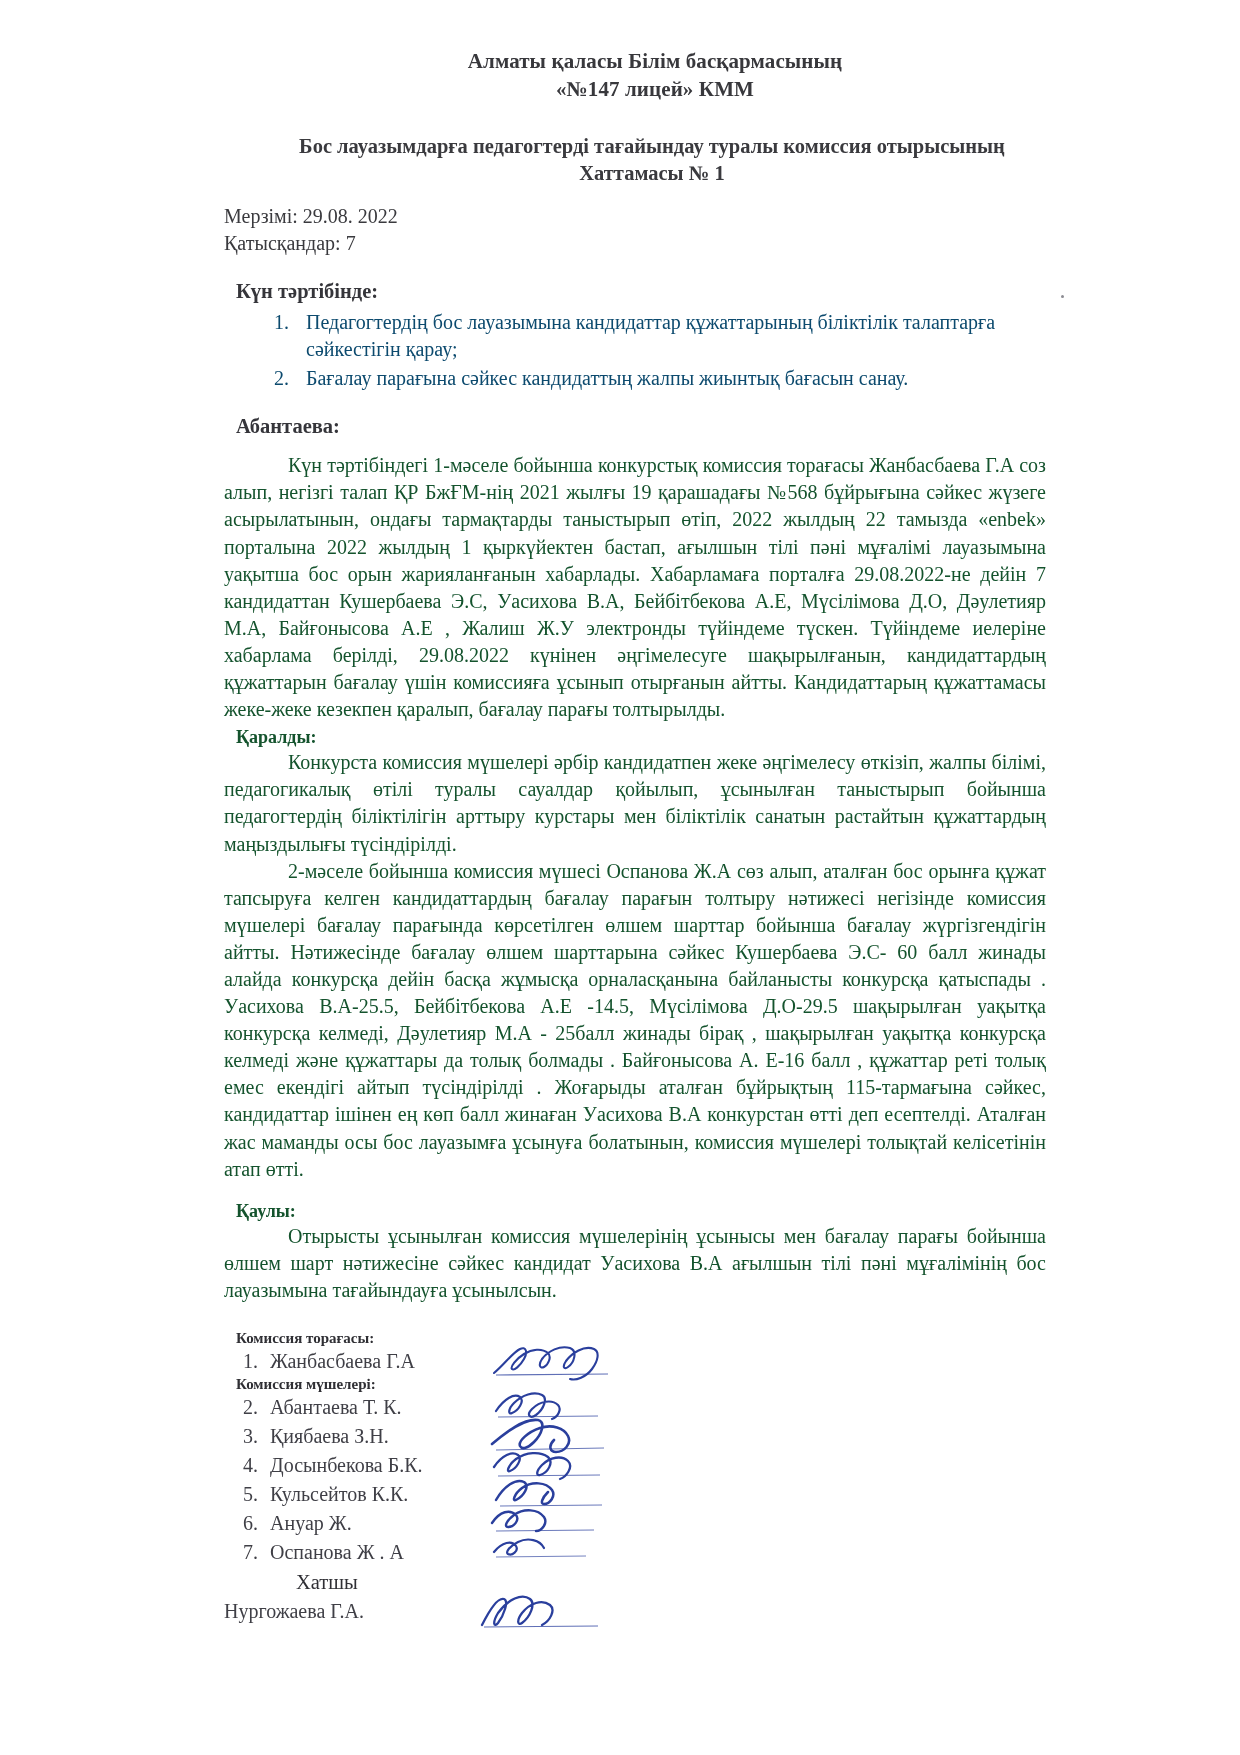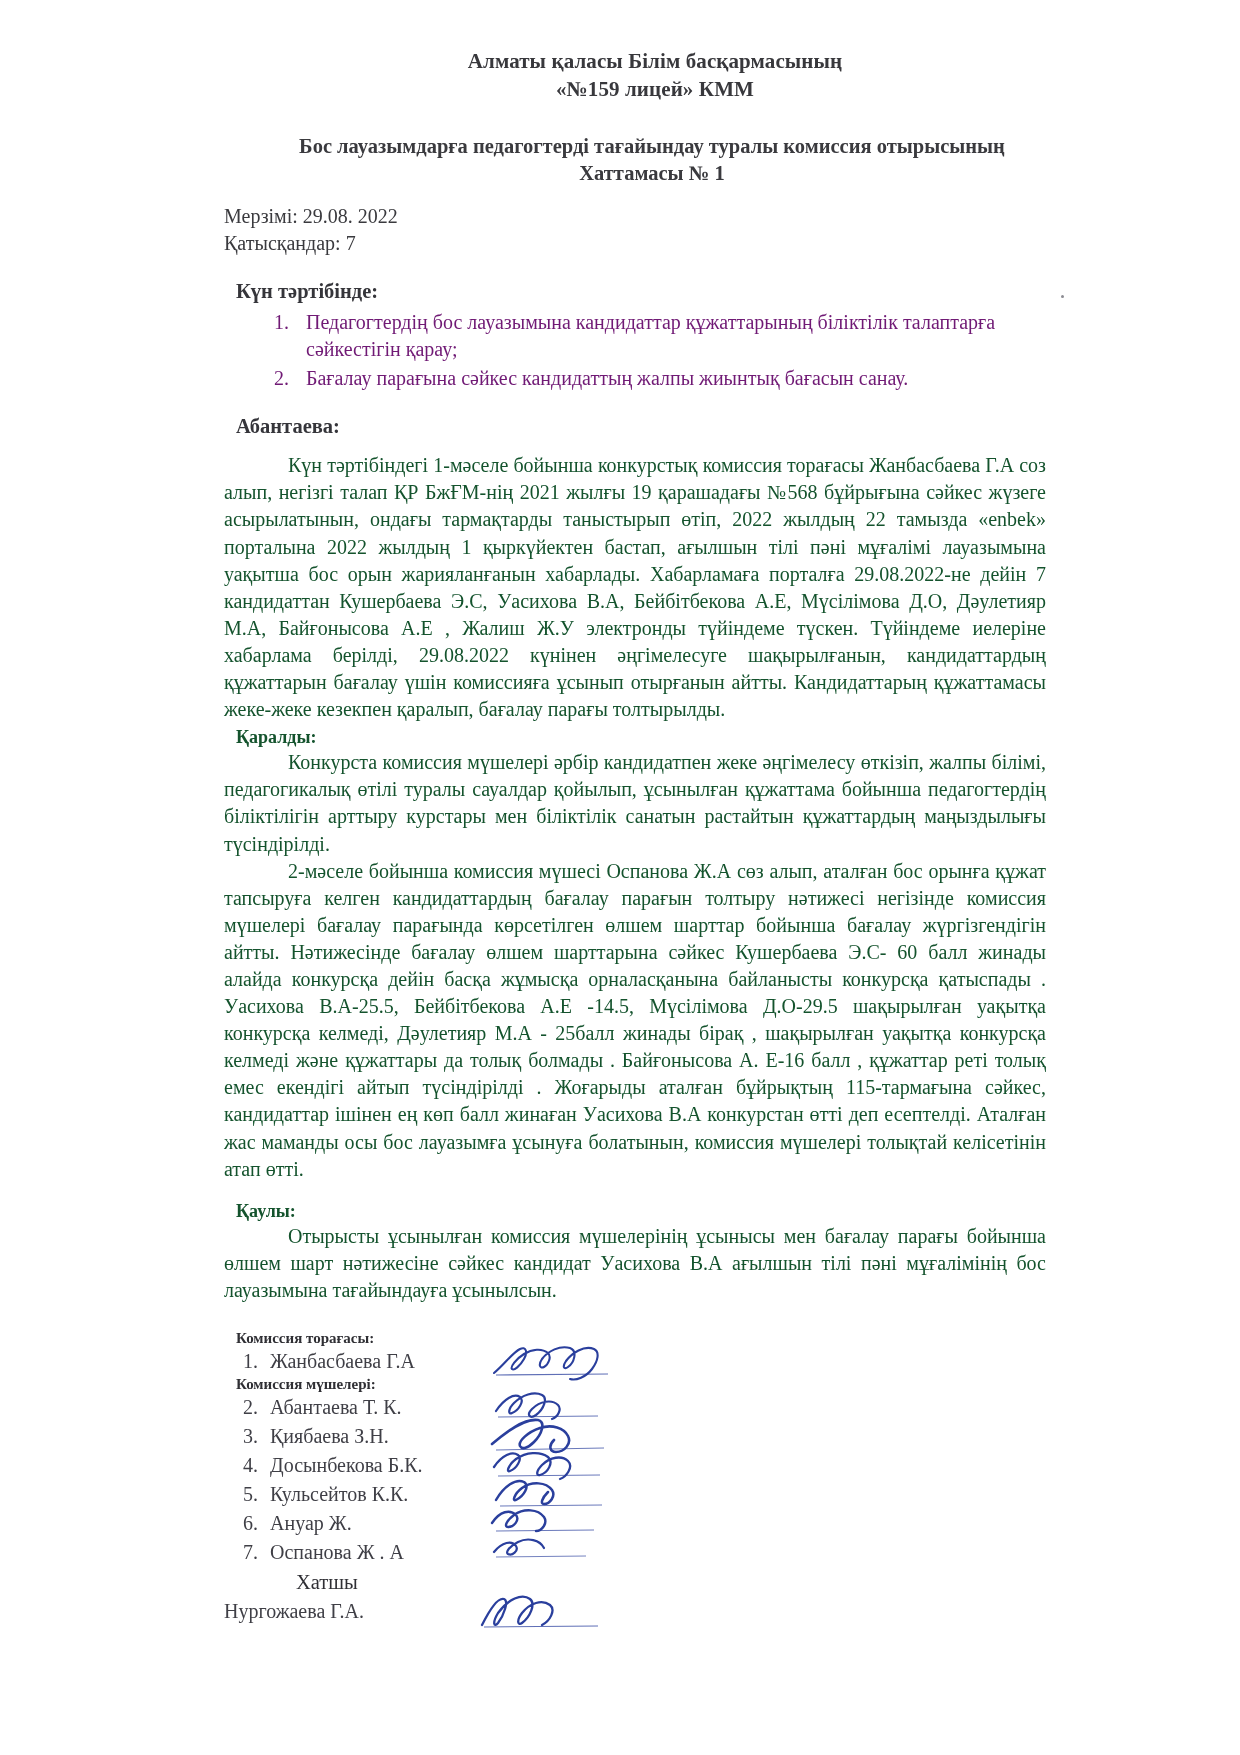--- a/index.html
+++ b/index.html
@@ -59,21 +59,21 @@
     margin-left: 12px;
   }
   .gap-sm { height: 14px; }
   .gap-md { height: 22px; }
 
   ol.agenda {
     margin: 6px 0 0 0;
     padding-left: 70px;
     font-size: 20px;
     line-height: 1.34;
-    color: #701a75;
+    color: #0c4a6e;
   }
   ol.agenda li { margin-bottom: 2px; padding-left: 12px; }
 
   .body-p {
     font-size: 20px;
     line-height: 1.355;
     text-align: justify;
     text-indent: 64px;
     color: #4d4d54;
     margin: 0;
@@ -139,21 +139,21 @@
 </style>
 </head>
 <body>
 
 <div class="page">
 
   <div class="stray-dot"></div>
 
   <div class="org-title">
     <span>Алматы қаласы Білім басқармасының</span>
-    <span class="l2">«№159 лицей» КММ</span>
+    <span class="l2">«№147 лицей» КММ</span>
   </div>
 
   <div class="doc-title">
     <span>Бос лауазымдарға педагогтерді тағайындау туралы комиссия отырысының</span>
     <span class="l2">Хаттамасы № 1</span>
   </div>
 
   <div class="meta">
     <div>Мерзімі: 29.08. 2022</div>
     <div>Қатысқандар: 7</div>
@@ -167,21 +167,21 @@
     <li>Бағалау парағына сәйкес кандидаттың жалпы жиынтық бағасын санау.</li>
   </ol>
 
   <div class="gap-md"></div>
 
   <div class="section-head">Абантаева:</div>
   <div class="gap-sm"></div>
   <p class="body-p faded">Күн тәртібіндегі 1-мәселе бойынша конкурстық комиссия торағасы Жанбасбаева Г.А соз алып, негізгі талап ҚР БжҒМ-нің 2021 жылғы 19 қарашадағы №568 бұйрығына сәйкес жүзеге асырылатынын, ондағы тармақтарды таныстырып өтіп, 2022 жылдың 22 тамызда «enbek» порталына 2022 жылдың 1 қыркүйектен бастап, ағылшын тілі пәні мұғалімі лауазымына уақытша бос орын жарияланғанын хабарлады. Хабарламаға порталға 29.08.2022-не дейін 7 кандидаттан Кушербаева Э.С, Уасихова В.А, Бейбітбекова А.Е, Мүсілімова Д.О, Дәулетияр М.А, Байғонысова А.Е , Жалиш Ж.У электронды түйіндеме түскен. Түйіндеме иелеріне хабарлама берілді, 29.08.2022 күнінен әңгімелесуге шақырылғанын, кандидаттардың құжаттарын бағалау үшін комиссияға ұсынып отырғанын айтты. Кандидаттарың құжаттамасы жеке-жеке кезекпен қаралып, бағалау парағы толтырылды.</p>
 
   <div class="sub-head">Қаралды:</div>
-  <p class="body-p faded">Конкурста комиссия мүшелері әрбір кандидатпен жеке әңгімелесу өткізіп, жалпы білімі, педагогикалық өтілі туралы сауалдар қойылып, ұсынылған құжаттама бойынша педагогтердің біліктілігін арттыру курстары мен біліктілік санатын растайтын құжаттардың маңыздылығы түсіндірілді.</p>
+  <p class="body-p faded">Конкурста комиссия мүшелері әрбір кандидатпен жеке әңгімелесу өткізіп, жалпы білімі, педагогикалық өтілі туралы сауалдар қойылып, ұсынылған таныстырып бойынша педагогтердің біліктілігін арттыру курстары мен біліктілік санатын растайтын құжаттардың маңыздылығы түсіндірілді.</p>
   <p class="body-p faded">2-мәселе бойынша комиссия мүшесі Оспанова Ж.А сөз алып, аталған бос орынға құжат тапсыруға келген кандидаттардың бағалау парағын толтыру нәтижесі негізінде комиссия мүшелері бағалау парағында көрсетілген өлшем шарттар бойынша бағалау жүргізгендігін айтты. Нәтижесінде бағалау өлшем шарттарына сәйкес Кушербаева Э.С- 60 балл жинады алайда конкурсқа дейін басқа жұмысқа орналасқанына байланысты конкурсқа қатыспады . Уасихова В.А-25.5, Бейбітбекова А.Е -14.5, Мүсілімова Д.О-29.5 шақырылған уақытқа конкурсқа келмеді, Дәулетияр М.А - 25балл жинады бірақ , шақырылған уақытқа конкурсқа келмеді және құжаттары да толық болмады . Байғонысова А. Е-16 балл , құжаттар реті толық емес екендігі айтып түсіндірілді . Жоғарыды аталған бұйрықтың 115-тармағына сәйкес, кандидаттар ішінен ең көп балл жинаған Уасихова В.А конкурстан өтті деп есептелді. Аталған жас маманды осы бос лауазымға ұсынуға болатынын, комиссия мүшелері толықтай келісетінін атап өтті.</p>
 
   <div class="gap-sm"></div>
 
   <div class="sub-head">Қаулы:</div>
   <p class="body-p faded">Отырысты ұсынылған комиссия мүшелерінің ұсынысы мен бағалау парағы бойынша өлшем шарт нәтижесіне сәйкес кандидат Уасихова В.А ағылшын тілі пәні мұғалімінің бос лауазымына тағайындауға ұсынылсын.</p>
 
   <div class="sig-block">
 
     <div class="sig-head">Комиссия торағасы:</div>

